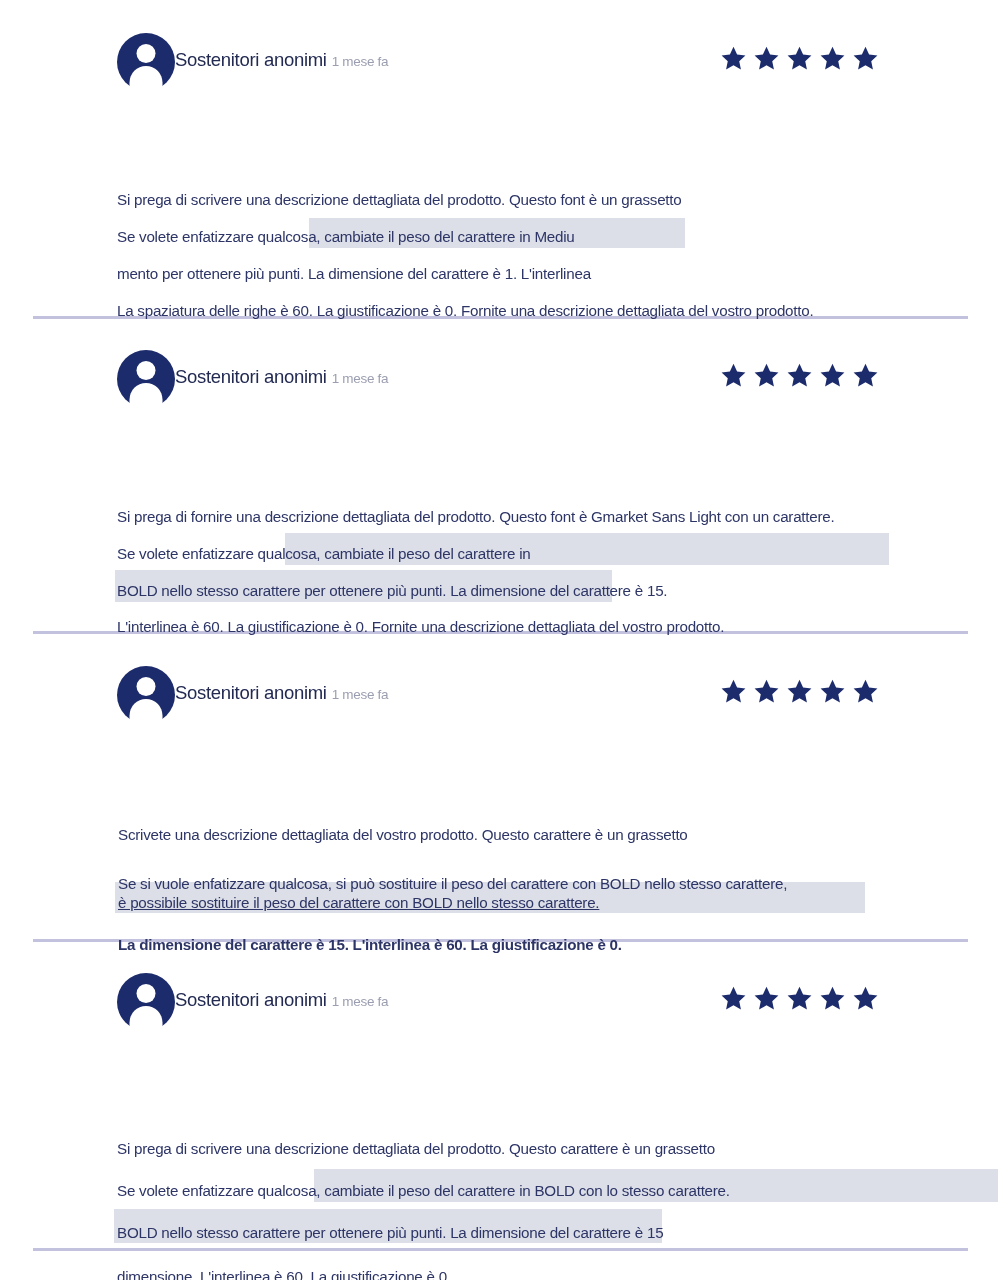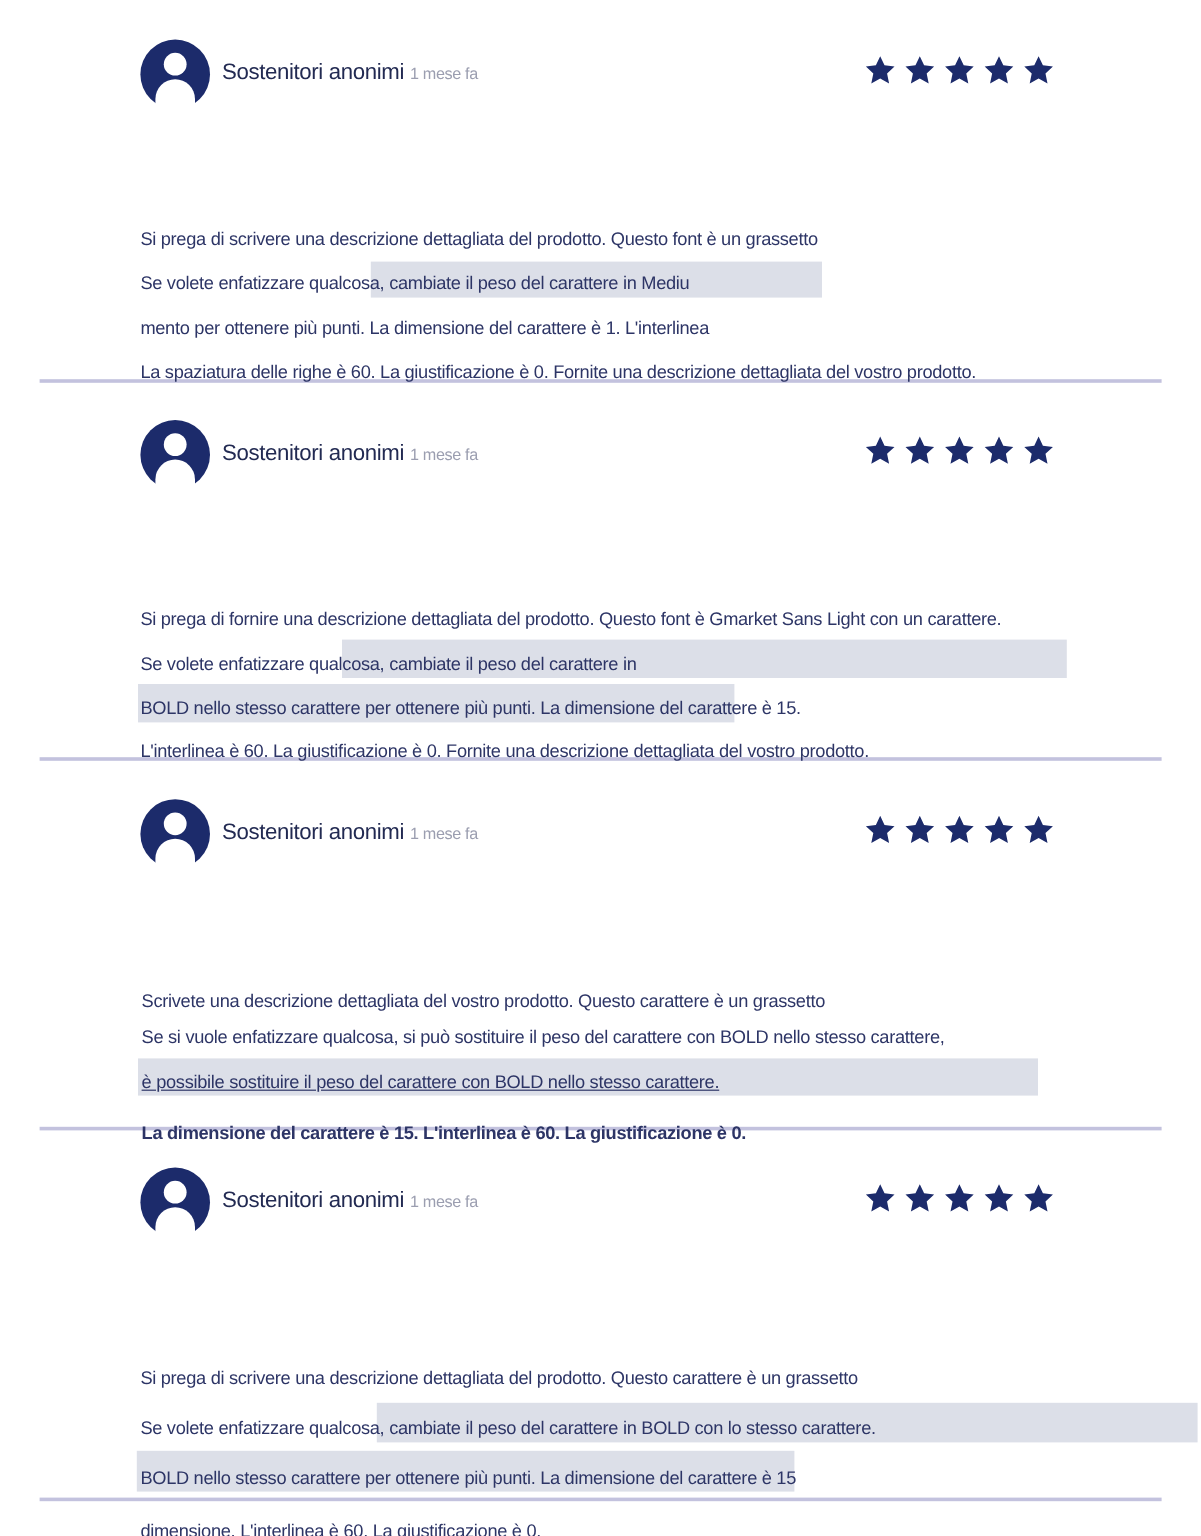--- a/index.html
+++ b/index.html
@@ -55,21 +55,21 @@
     top: 33px;
     transform: translateX(-50%);
     width: 33px;
     height: 26px;
     border-radius: 17px 17px 0 0;
     background: #ffffff;
   }
 
   .reviewer-line {
     position: absolute;
-    left: 185px;
+    left: 175px;
     top: 16px;
     white-space: nowrap;
   }
   .reviewer-name {
     font-size: 18.5px;
     color: #222a52;
     letter-spacing: -0.3px;
   }
   .reviewer-time {
     font-size: 13.5px;
@@ -276,21 +276,21 @@
             <svg viewBox="0 0 24 24">
               <polygon points="12,1.6 15.2,8.4 22.6,9.3 17.1,14.4 18.6,21.8 12,18.1 5.4,21.8 6.9,14.4 1.4,9.3 8.8,8.4" fill="#1c2b6b"></polygon>
             </svg>
           </span>
       </div>
     </div>
     <div class="review-body">
       <div class="line" style="position:absolute; left:118px; top:98px;text-align:center;">
         <span class="txt">Scrivete una descrizione dettagliata del vostro prodotto. Questo carattere è un grassetto</span>
       </div>
-      <div class="line" style="position:absolute; left:118px; top:128px;text-align:right;">
+      <div class="line" style="position:absolute; left:118px; top:147px;text-align:right;">
         <span class="txt">Se si vuole enfatizzare qualcosa, si può sostituire il peso del carattere con BOLD nello stesso carattere,</span>
       </div>
       <div class="line" style="position:absolute; left:118px; top:166px;text-decoration:underline;">
         <span class="hl" style="left:-3px; top:-12px; width:750px; height:31px;"></span>
         <span class="txt">è possibile sostituire il peso del carattere con BOLD nello stesso carattere.</span>
       </div>
       <div class="line" style="position:absolute; left:118px; top:208px;font-weight:bold;">
         <span class="txt">La dimensione del carattere è 15. L'interlinea è 60. La giustificazione è 0.</span>
       </div>
     </div>

